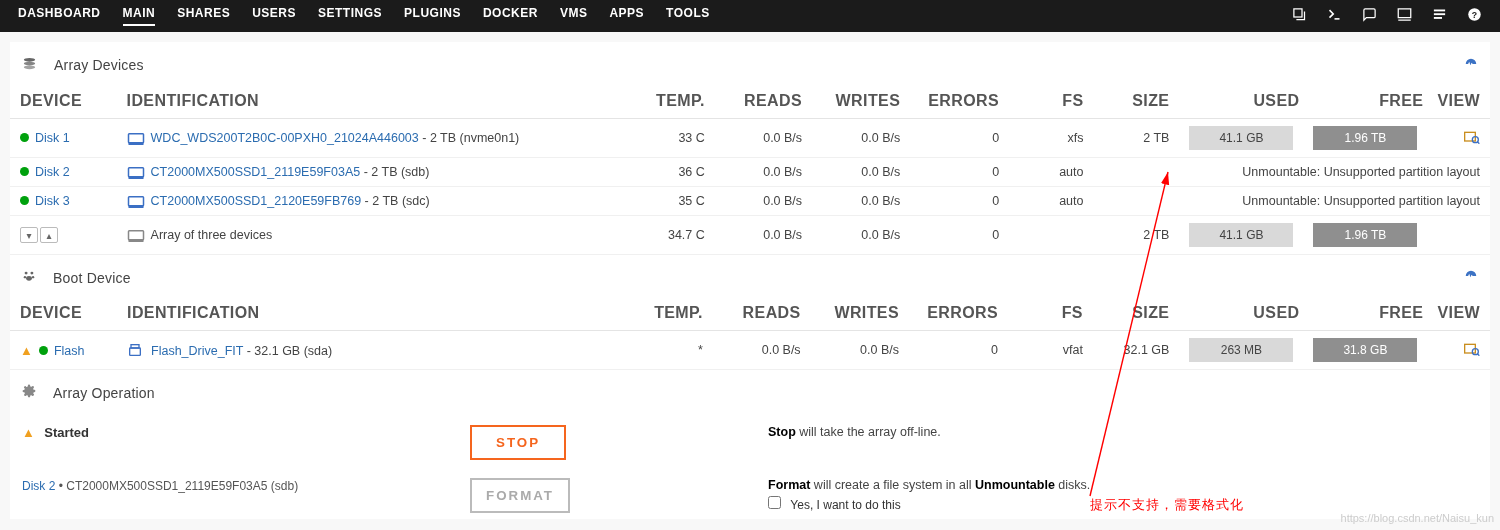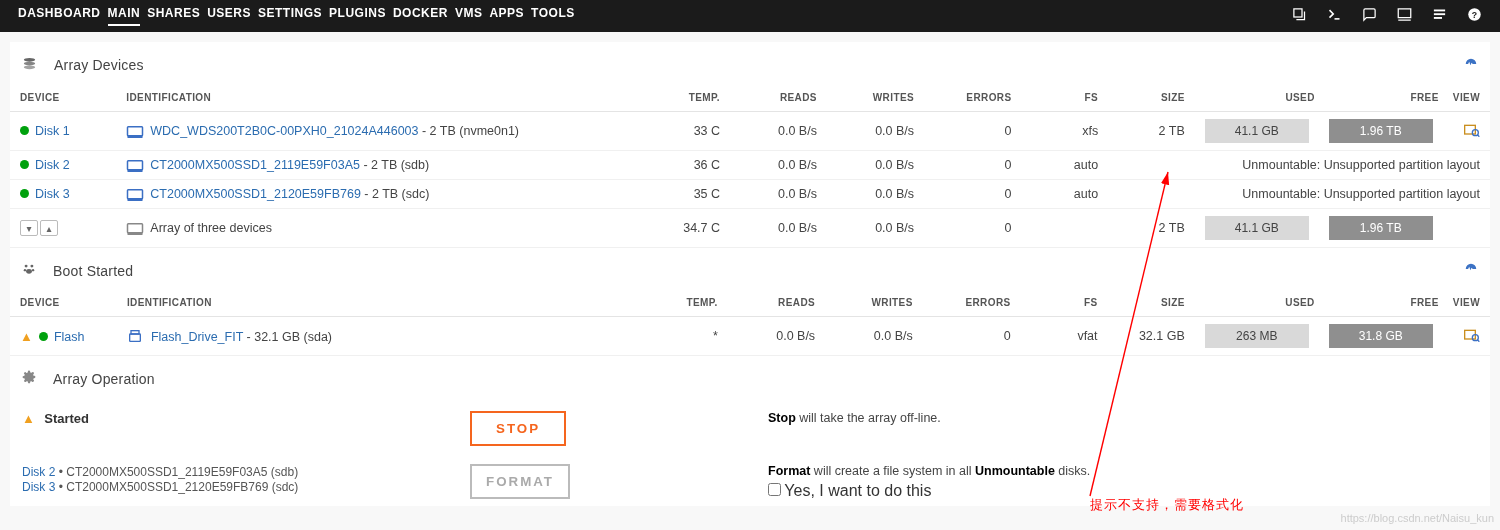--- a/index.html
+++ b/index.html
@@ -1,35 +1,35 @@
 <!DOCTYPE html>
 <html><head>
 <meta charset="utf-8">
 <style>
 * { margin:0; padding:0; box-sizing:border-box; font-family:Helvetica,Arial,sans-serif; }
 body { font-size:12px; color:#333; background:#f8f8f8; width:1500px; height:530px; overflow:hidden; position:relative; }
 
 
 .topnav { background:#1b1b1b; height:32px; display:flex; align-items:center; padding:0 18px; justify-content:space-between; }
-.navlinks { display:flex; gap:7px; }
+.navlinks { display:flex; gap:22px; }
 .navlinks a { color:#fff; font-weight:700; font-size:12px; letter-spacing:0.5px; text-decoration:none; cursor:pointer; padding-bottom:4px; border-bottom:2px solid transparent; }
 .navlinks a.active { border-bottom:2px solid #fff; }
 .topicons { display:flex; gap:20px; color:#fff; font-size:14px; }
 .topicons span { cursor:pointer; }
 
 .wrap { background:#fff; margin:10px 10px 0 10px; padding:0; }
 
 
 .sechead { display:flex; align-items:center; padding:14px 12px 10px 12px; font-size:14px; color:#444; letter-spacing:0.2px; }
 .sechead .lbl { margin-left:17px; }
 .sechead .sp { flex:1; }
 
 
 table { width:100%; border-collapse:collapse; }
-th { text-align:left; font-size:10px; color:#555; font-weight:600; letter-spacing:0.4px; padding:8px 10px; border-bottom:1px solid #e4e4e4; background:#fff; }
+th { text-align:left; font-size:16px; color:#555; font-weight:600; letter-spacing:0.4px; padding:8px 10px; border-bottom:1px solid #e4e4e4; background:#fff; }
 td { font-size:12.5px; color:#444; padding:7px 10px; border-bottom:1px solid #f0f0f0; vertical-align:middle; }
 
 .col-dev{width:110px}.col-id{width:510px}.col-t{width:130px;text-align:right}.col-r{width:100px;text-align:right}.col-w{width:100px;text-align:right}.col-e{width:100px;text-align:right}.col-fs{width:90px;text-align:right}.col-sz{width:90px;text-align:right}.col-u{width:90px;text-align:right;padding-right:4px}.col-f{width:90px;text-align:right;padding-right:4px}.col-v{width:40px;text-align:right}
 
 .dot { width:9px; height:9px; border-radius:50%; display:inline-block; background:#00a10d; margin-right:6px; }
 .link { color:#2b6cb0; cursor:pointer; }
 .diskicon { width:16px; height:12px; display:inline-block; vertical-align:-2px; margin-right:8px; }
 .pill { display:inline-block; padding:5px 0; width:104px; text-align:center; background:#d9d9d9; color:#444; font-size:12px; }
 .pill.dark { background:#8f8f8f; color:#fff; }
 .errtxt { color:#444; font-size:12.5px; }
@@ -47,21 +47,21 @@
 .opcol2 { width:290px; }
 .opcol3 { flex:1; }
 .status-started { font-weight:700; font-size:13px; }
 .btn-stop { border:2px solid #f5651e; color:#f5651e; background:#fff; font-weight:700; letter-spacing:2px; padding:8px 24px; cursor:pointer; }
 .btn-format { border:2px solid #bbb; color:#aaa; background:#fff; font-weight:700; letter-spacing:2px; padding:8px 14px; cursor:not-allowed; }
 .note b { color:#000; }
 .note { font-size:12.5px; color:#444; }
 .unmount-head { font-weight:700; font-size:13px; margin-bottom:3px; }
 .unmount-line { font-size:12px; color:#555; margin:1px 0; }
 .unmount-line .link { color:#2b6cb0; }
-.checkbox-row label { font-size:16px; margin-left:0; }
+.checkbox-row label { font-size:12px; margin-left:6px; }
 
 
 .zh { color:#f00; font-size:13px; position:absolute; left:1090px; top:496px; letter-spacing:1px; white-space:nowrap; font-family:"Microsoft YaHei",sans-serif; }
 .watermark { position:absolute; right:6px; bottom:6px; color:#ccc; font-size:11px; }
 
 
 .arrow { position:absolute; pointer-events:none; }
 
 .usb svg,.diskicon svg{display:block}
 .viewicon{color:#c98e1e;font-size:12px;cursor:pointer;display:inline-flex;align-items:center}
@@ -213,21 +213,21 @@
   </table>
 
   <div class="sechead">
     <span><svg width="14" height="14" viewBox="0 0 24 24" fill="#666">
           <circle cx="7" cy="7" r="2.5"></circle>
           <circle cx="17" cy="7" r="2.5"></circle>
           <circle cx="5" cy="14" r="2"></circle>
           <circle cx="19" cy="14" r="2"></circle>
           <ellipse cx="12" cy="16" rx="5" ry="4"></ellipse>
         </svg></span>
-    <span class="lbl">Boot Started</span>
+    <span class="lbl">Boot Device</span>
     <span class="sp"></span>
     <span class="dashicon"><svg width="14" height="14" viewBox="0 0 24 24" fill="#3c72c4">
           <path d="M12 3a9 9 0 0 0-9 9h4l2-4 2 6 2-4 2 2h6a9 9 0 0 0-9-9z"></path>
         </svg></span>
   </div>
 
   <table>
     <thead>
         <tr>
       <th class="col-dev">DEVICE</th>
@@ -287,21 +287,20 @@
     </div>
     <div class="opcol3">
       <span class="note"><b>Stop</b><span> will take the array off-line.</span></span>
     </div>
   </div>
 
   <div class="oparea" style="padding-top:12px;">
     <div class="opcol1">
       <div id="unmount-lines">
           <div class="unmount-line"><span class="link">Disk 2</span><span> • CT2000MX500SSD1_2119E59F03A5 (sdb)</span></div>
-          <div class="unmount-line"><span class="link">Disk 3</span><span> • CT2000MX500SSD1_2120E59FB769 (sdc)</span></div>
         </div>
     </div>
     <div class="opcol2">
       <button class="btn-format">FORMAT</button>
     </div>
     <div class="opcol3">
       <div class="note"><b>Format</b><span> will create a file system in all </span><b>Unmountable</b><span> disks.</span></div>
       <div class="checkbox-row" style="margin-top:4px;">
         <input type="checkbox" style="">
         <label>Yes, I want to do this</label>

